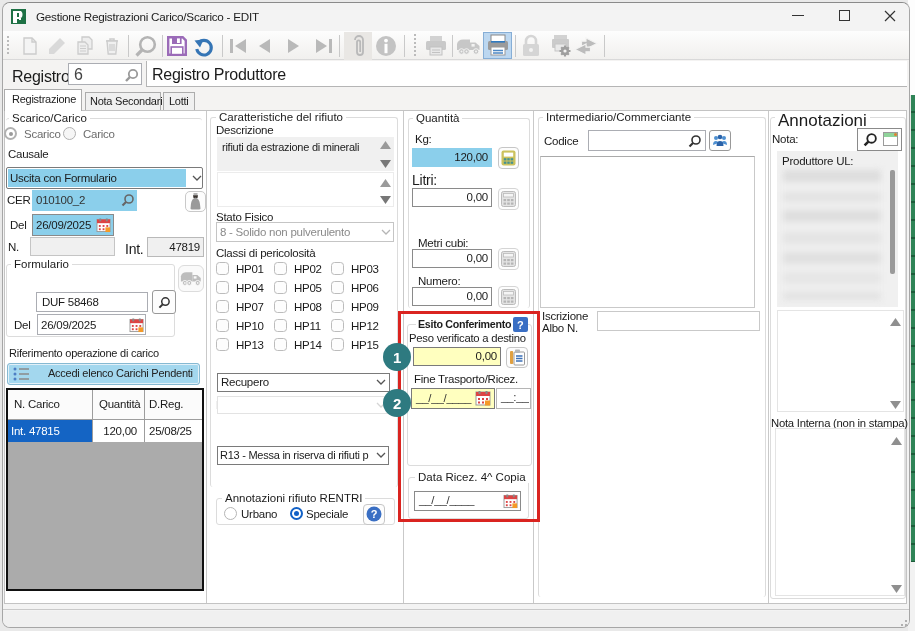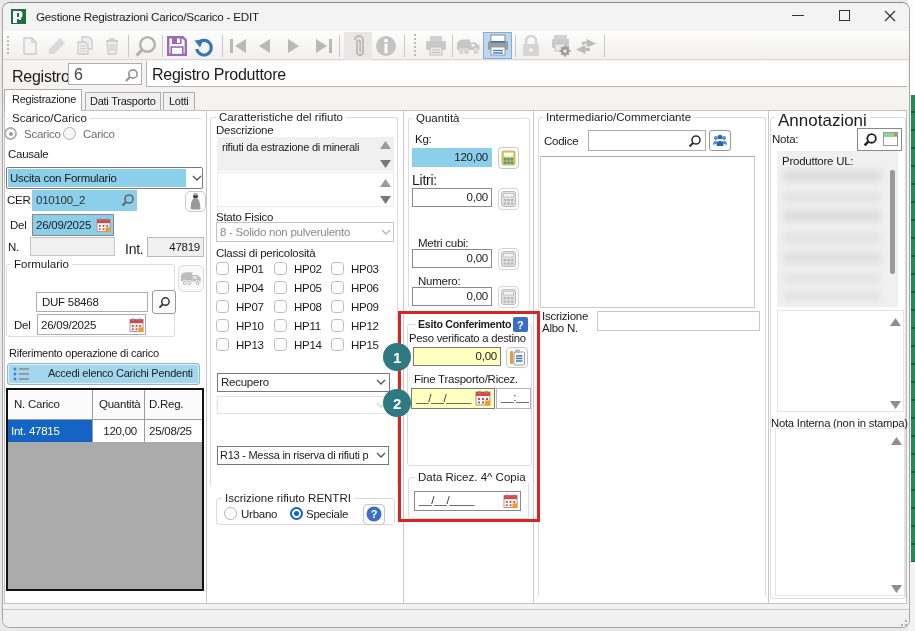--- a/index.html
+++ b/index.html
@@ -179,21 +179,21 @@
 <div class="inpl" style="left:68px;top:63px;width:74px;height:22px;"></div>
 <div class="lbl tt" style="left:74px;top:66px;color:#444;">6</div>
 <svg class="a" style="left:125px;top:68px;" width="14" height="14" viewBox="0 0 14 14">
   <circle cx="8" cy="6" r="4.2" fill="none" stroke="#9a9a9a" stroke-width="1.8"></circle>
   <path d="M4.8 9.2 L1 13" stroke="#9a9a9a" stroke-width="2.4"></path>
 </svg>
 <div class="lbl tt" style="left:152px;top:66px;">Registro Produttore</div>
 
 <div class="a" style="left:3px;top:88px;width:906px;height:22px;background:#f4f3f2;"></div>
 <div class="a" style="left:85px;top:92px;width:76px;height:18px;background:#f0f0f0;border:1px solid #acacac;border-bottom:none;"></div>
-<div class="lbl" style="left:90px;top:95px;font-size:11px;">Dati Trasporto</div>
+<div class="lbl" style="left:90px;top:95px;font-size:11px;">Nota Secondari</div>
 <div class="a" style="left:163px;top:92px;width:32px;height:18px;background:#f0f0f0;border:1px solid #acacac;border-bottom:none;"></div>
 <div class="lbl" style="left:169px;top:95px;font-size:11px;">Lotti</div>
 
 <div class="a" style="left:4px;top:110px;width:903px;height:494px;background:#fff;border:1px solid #c3c3c3;"></div>
 <div class="a" style="left:4px;top:89px;width:78px;height:22px;background:#fff;border:1px solid #acacac;border-bottom:none;"></div>
 <div class="lbl" style="left:12px;top:93px;font-size:11px;">Registrazione</div>
 
 <div class="sep" style="left:206px;top:111px;height:492px;"></div>
 <div class="sep" style="left:403px;top:111px;height:492px;"></div>
 <div class="sep" style="left:533px;top:111px;height:492px;"></div>
@@ -386,21 +386,21 @@
 <svg class="a" style="left:376px;top:402px;" width="10" height="6" viewBox="0 0 10 6">
       <path d="M1 1 L5 5 L9 1" fill="none" stroke="#d5d5d5" stroke-width="1.3"></path>
     </svg>
 <div class="combo" style="left:217px;top:446px;width:172px;height:19px;border:1px solid #7a7a7a;"></div>
 <div class="lbl" style="left:220px;top:449px;font-size:11px;width:153px;overflow:hidden;">R13 - Messa in riserva di rifiuti p</div>
 <svg class="a" style="left:376px;top:452px;" width="10" height="6" viewBox="0 0 10 6">
       <path d="M1 1 L5 5 L9 1" fill="none" stroke="#555" stroke-width="1.3"></path>
     </svg>
 
 <div class="gb" style="left:216px;top:498px;width:179px;height:27px;"></div>
-<div class="gbl" style="left:222px;top:492px;font-size:11.5px;">Iscrizione rifiuto RENTRI</div>
+<div class="gbl" style="left:222px;top:492px;font-size:11.5px;">Annotazioni rifiuto RENTRI</div>
 <div class="radio" style="left:224px;top:507px;"></div>
 <div class="lbl" style="left:241px;top:508px;font-size:11.5px;">Urbano</div>
 <div class="radio" style="left:290px;top:507px;border:2px solid #1160c6;"></div>
 <div class="a" style="left:294px;top:511px;width:5px;height:5px;border-radius:50%;background:#1160c6;"></div>
 <div class="lbl" style="left:306px;top:508px;font-size:11.5px;">Speciale</div>
 <div class="btn" style="left:363px;top:504px;width:22px;height:21px;border-radius:4px;border-color:#c6c6c6;"></div>
 <svg class="a" style="left:366px;top:506px;" width="16" height="16" viewBox="0 0 16 16">
   <circle cx="8" cy="8" r="7.5" fill="#3a6fc4"></circle>
   <text x="8" y="12" font-size="11" font-weight="bold" fill="#fff" text-anchor="middle" font-family="Liberation Sans">?</text>
 </svg>

